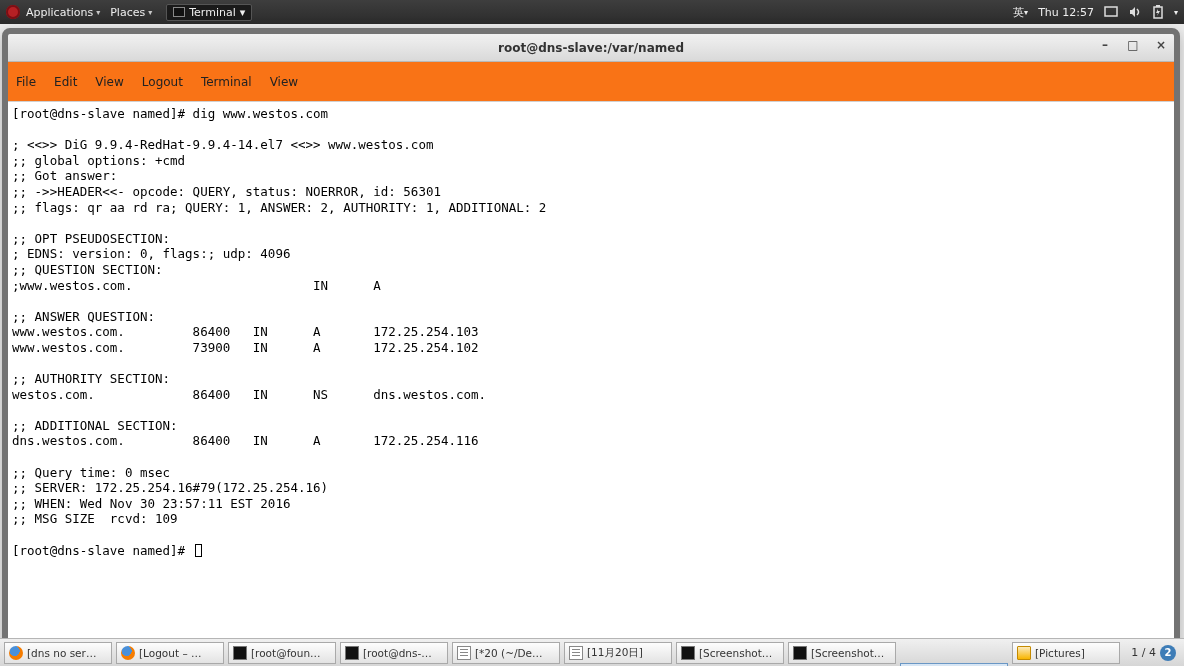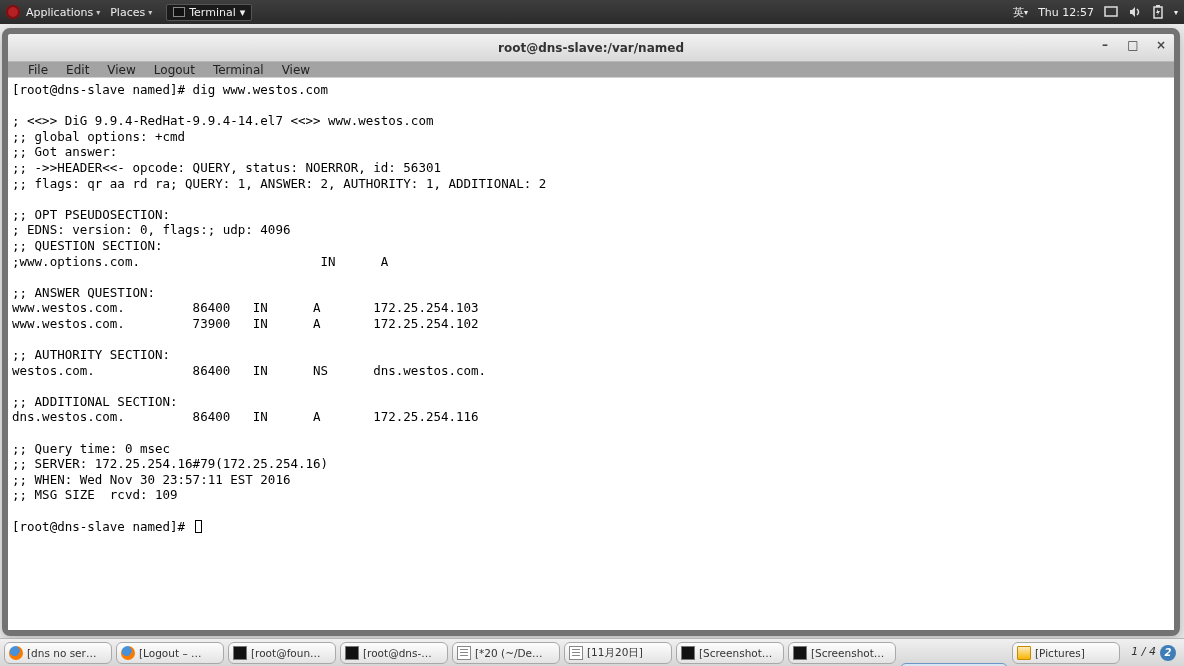--- a/index.html
+++ b/index.html
@@ -14,36 +14,36 @@
 .top-panel .tray { display:flex; align-items:center; gap:10px; }
 .top-panel .tray span { display:inline-flex; align-items:center; }
 .top-panel .task-terminal { display:flex; align-items:center; background:#1a1a1a; padding:1px 6px; border-radius:2px; margin-left:4px; border:1px solid #555;}
 .top-panel .task-terminal .tticon{width:12px;height:10px;background:#111;border:1px solid #888;margin-right:4px;}
 
 
 .window { position:absolute; top:28px; left:2px; width:1178px; background:#ececec; border:6px solid #737373; border-radius:8px; box-shadow:0 4px 14px rgba(0,0,0,.25); }
 .titlebar { height:28px; background:linear-gradient(#f1f1f1,#d9d9d9); border-bottom:1px solid #b8b8b8; display:flex; align-items:center; justify-content:center; position:relative; font-weight:bold; font-size:12px; color:#333; border-radius:4px 4px 0 0; }
 .titlebar .win-controls { position:absolute; right:6px; top:4px; display:flex; gap:14px; }
 .titlebar .win-controls span { width:14px; height:14px; display:flex; align-items:center; justify-content:center; color:#444; cursor:pointer; font-size:12px; font-weight:bold; }
-.menubar { height:16px; background:#a3a3a3; display:flex; align-items:center; padding:0 20px; gap:18px; font-size:12px; color:#222; border-bottom:1px solid #d0d0d0;}
+.menubar { height:40px; background:#f97316; display:flex; align-items:center; padding:0 8px; gap:18px; font-size:12px; color:#222; border-bottom:1px solid #d0d0d0;}
 .menubar span { cursor:pointer; }
 .terminal-body { background:#fff; color:#000; font-family:"DejaVu Sans Mono","Courier New",monospace; font-size:12.5px; line-height:15.6px; padding:4px 6px 4px 4px; white-space:pre; height:552px; overflow:hidden; }
 .cursor { display:inline-block; width:7px; height:13px; border:1px solid #000; margin-left:2px; vertical-align:-2px; }
 
 
 .taskbar { position:absolute; bottom:0; left:0; right:0; height:28px; background:linear-gradient(#f0f0f0,#d6d6d6); border-top:1px solid #b5b5b5; display:flex; align-items:center; padding:0 4px; gap:4px; }
-.task-btn { flex:0 0 108px; height:22px; background:linear-gradient(#fdfdfd,#e3e3e3); border:1px solid #a9a9a9; border-radius:6px; display:flex; align-items:center; padding:0 4px; font-size:10.5px; color:#333; overflow:hidden; white-space:nowrap; cursor:pointer; }
+.task-btn { flex:0 0 108px; height:22px; background:linear-gradient(#fdfdfd,#e3e3e3); border:1px solid #a9a9a9; border-radius:0; display:flex; align-items:center; padding:0 4px; font-size:10.5px; color:#333; overflow:hidden; white-space:nowrap; cursor:pointer; }
 .task-btn.active { background:linear-gradient(#d9e7f5,#bcd3ea); border-color:#6a97c5;margin-top:42px; }
 .task-btn .ticon { width:14px; height:14px; margin-right:4px; flex-shrink:0; }
 .ticon.ff { background:radial-gradient(circle at 40% 35%, #4a90d9 40%, #f57c00 42%); border-radius:50%; }
 .ticon.term { background:#111; border:1px solid #777; }
 .ticon.doc { background:#fff; border:1px solid #888; position:relative;}
 .ticon.doc:before{content:"";position:absolute;top:2px;left:2px;right:2px;height:1px;background:#888;box-shadow:0 3px 0 #888,0 6px 0 #888;}
 .ticon.folder { background:linear-gradient(#fceabb,#f8b500); border:1px solid #c48a00; border-radius:1px;}
-.taskbar .tail { margin-left:auto; display:flex; gap:4px; padding-right:4px; font-size:11px; color:#333;font-style:italic;}
+.taskbar .tail { margin-left:auto; display:flex; align-items:center; gap:4px; padding-right:4px; font-size:11px; color:#333;}
 .ws-ind { width:16px;height:16px;background:#3e7db7;border-radius:50%;color:#fff;display:flex;align-items:center;justify-content:center;font-size:10px;font-weight:bold;}
 .icon-line{stroke:#ddd;stroke-width:1.5;fill:none;}
 </style>
 </head>
 <body>
 
 <div class="top-panel">
   <span class="logo"></span>
   <span class="menu-item">
       <span>Applications</span>
@@ -108,21 +108,21 @@
 <span></span>
 <span>; &lt;&lt;&gt;&gt; DiG 9.9.4-RedHat-9.9.4-14.el7 &lt;&lt;&gt;&gt; www.westos.com</span>
 <span>;; global options: +cmd</span>
 <span>;; Got answer:</span>
 <span>;; -&gt;&gt;HEADER&lt;&lt;- opcode: QUERY, status: NOERROR, id: 56301</span>
 <span>;; flags: qr aa rd ra; QUERY: 1, ANSWER: 2, AUTHORITY: 1, ADDITIONAL: 2</span>
 <span></span>
 <span>;; OPT PSEUDOSECTION:</span>
 <span>; EDNS: version: 0, flags:; udp: 4096</span>
 <span>;; QUESTION SECTION:</span>
-<span>;www.options.com.                        IN      A</span>
+<span>;www.westos.com.                        IN      A</span>
 <span></span>
 <span>;; ANSWER QUESTION:</span>
 <span>www.westos.com.         86400   IN      A       172.25.254.103</span>
 <span>www.westos.com.         73900   IN      A       172.25.254.102</span>
 <span></span>
 <span>;; AUTHORITY SECTION:</span>
 <span>westos.com.             86400   IN      NS      dns.westos.com.</span>
 <span></span>
 <span>;; ADDITIONAL SECTION:</span>
 <span>dns.westos.com.         86400   IN      A       172.25.254.116</span>

